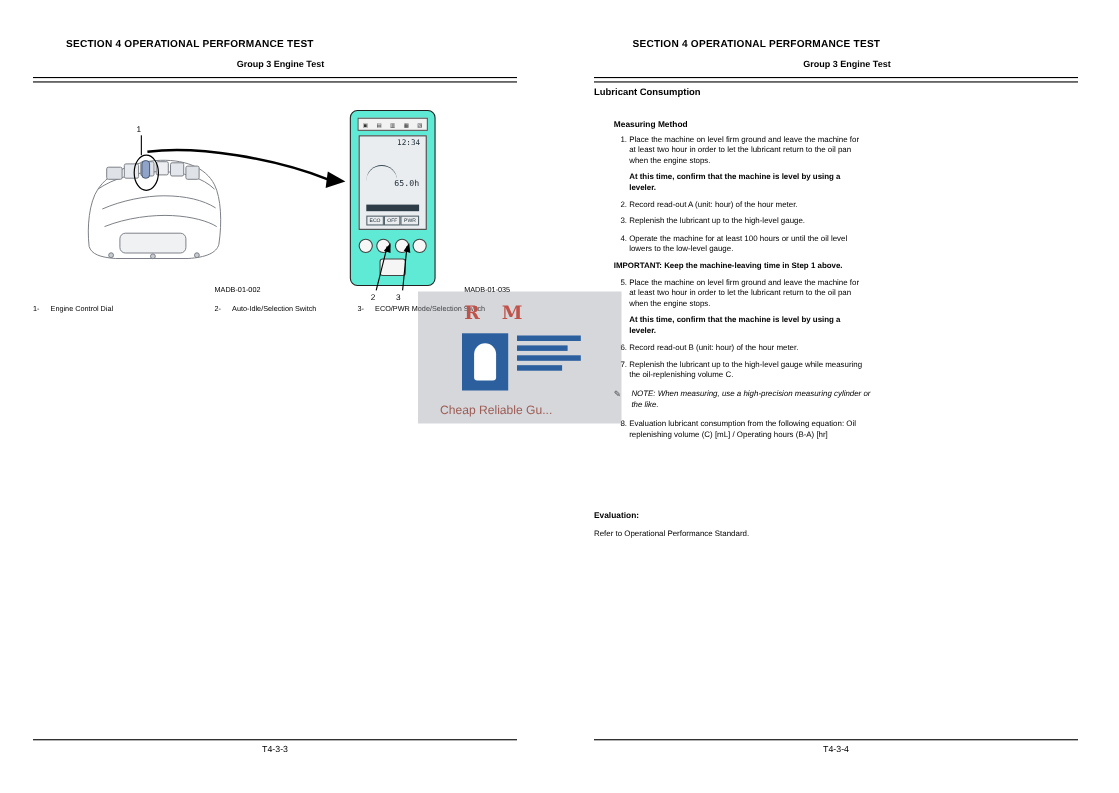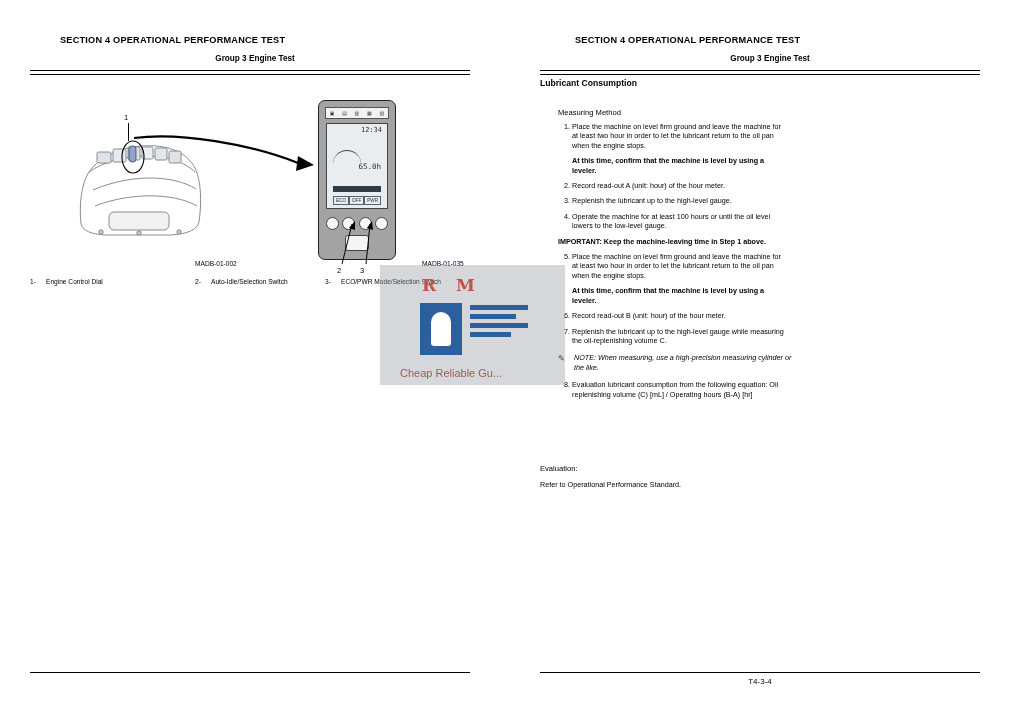--- a/index.html
+++ b/index.html
@@ -117,21 +117,21 @@
 
   
   .monitor {
     position: absolute;
     left: 288px;
     top: 10px;
     width: 76px;
     height: 158px;
     border: 1.1px solid #222;
     border-radius: 7px;
-    background: #a3a3a3;
+    background: #5eead4;
   }
   .monitor-top {
     position: absolute;
     left: 6px;
     top: 6px;
     right: 6px;
     height: 10px;
     border: 0.7px solid #555;
     display: flex;
     align-items: center;
@@ -278,21 +278,21 @@
   .sec-title {
     position: absolute;
     left: 0;
     top: 0;
     font-size: 8.6px;
     font-weight: bold;
   }
   .sub-head {
     position: absolute;
     font-size: 7.6px;
-    font-weight: normal;
+    font-weight: bold;
   }
   .sh-measuring { left: 18px; top: 30px; }
   .sh-eval { left: 0px; top: 386px; }
 
   .olist {
     position: absolute;
     left: 18px;
     top: 44px;
     width: 230px;
   }
@@ -514,20 +514,21 @@
         </div>
         <div class="legend-item li2">
           <span class="legend-num">2-</span><span>Auto-Idle/Selection Switch</span>
         </div>
         <div class="legend-item li3">
           <span class="legend-num">3-</span><span>ECO/PWR Mode/Selection Switch</span>
         </div>
       </div>
 
       <div class="footer-rule lp-frule"></div>
+      <div class="footer-num lp-fnum">T4-3-3</div>
     </div>
   </div>
 
   <div class="page">
     <div class="page-inner"></div>
   </div>
 </div>
 
 <div>
   <div class="hdr-title rp-title">SECTION 4 OPERATIONAL PERFORMANCE TEST</div>

